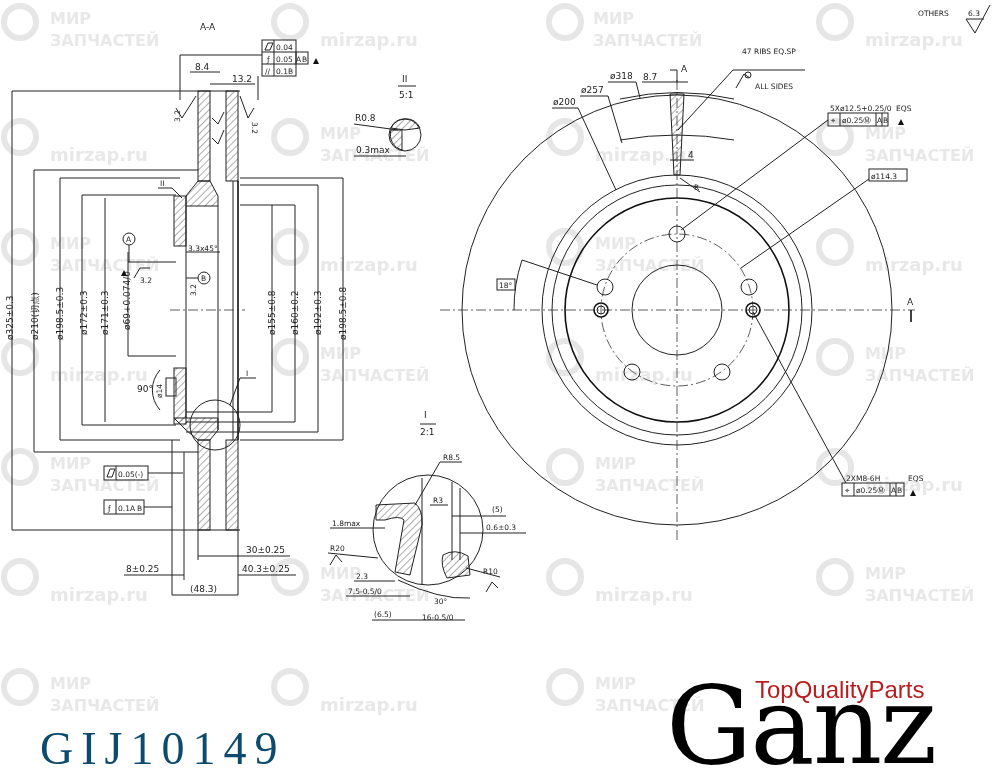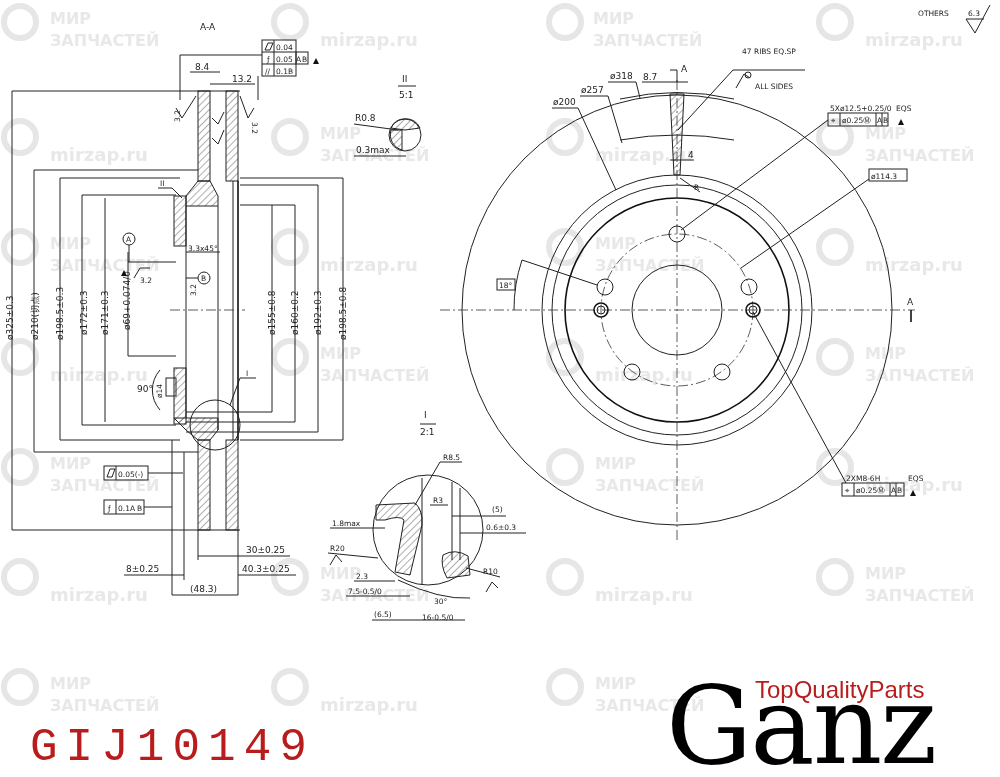--- a/index.html
+++ b/index.html
@@ -5,21 +5,21 @@
   html, body { margin:0; padding:0; background:#ffffff; }
   body { width:1000px; height:777px; position:relative; overflow:hidden; font-family:"DejaVu Sans", sans-serif; }
   svg { position:absolute; left:0; top:0; }
   .ln { stroke:#222; stroke-width:1; fill:none; }
   .th { stroke:#111; stroke-width:1.6; fill:none; }
   .cl { stroke:#333; stroke-width:0.8; fill:none; stroke-dasharray:10 3 2 3; }
   .hat { fill:url(#hatch); stroke:#222; stroke-width:1; }
   .t { font-family:"DejaVu Sans", sans-serif; font-size:9px; fill:#222; }
   .ts { font-family:"DejaVu Sans", sans-serif; font-size:7.5px; fill:#222; }
   .wm { font-family:"DejaVu Sans", sans-serif; font-weight:bold; fill:#e8e8e8; }
-  .part { position:absolute; left:30px; top:722px; font-family:Liberation Mono, monospace; font-size:46px; letter-spacing:8px; color:#b91c1c; }
+  .part { position:absolute; left:40px; top:722px; font-family:Liberation Serif, serif; font-size:46px; letter-spacing:8px; color:#0c4a6e; }
   .brand { position:absolute; left:666px; top:672px; font-family:"DejaVu Serif","Liberation Serif", serif; font-size:108px; line-height:1; color:#000; letter-spacing:-2px; }
   .tag { position:absolute; left:755px; top:676px; font-family:Liberation Sans, sans-serif; font-size:24px; color:#b91c1c; }
 </style>
 </head>
 <body>
 
 <svg width="1000" height="777" viewBox="0 0 1000 777">
   <defs>
     <pattern id="hatch" width="5" height="5" patternUnits="userSpaceOnUse" patternTransform="rotate(45)">
       <line x1="0" y1="0" x2="0" y2="5" stroke="#333" stroke-width="0.8"></line>

